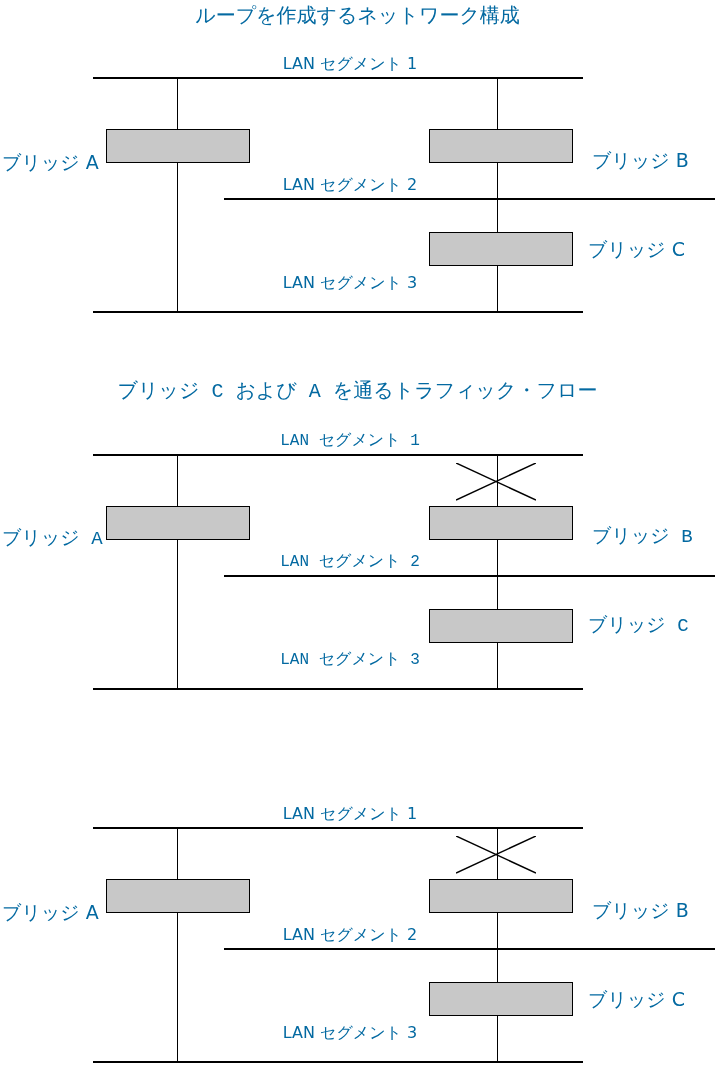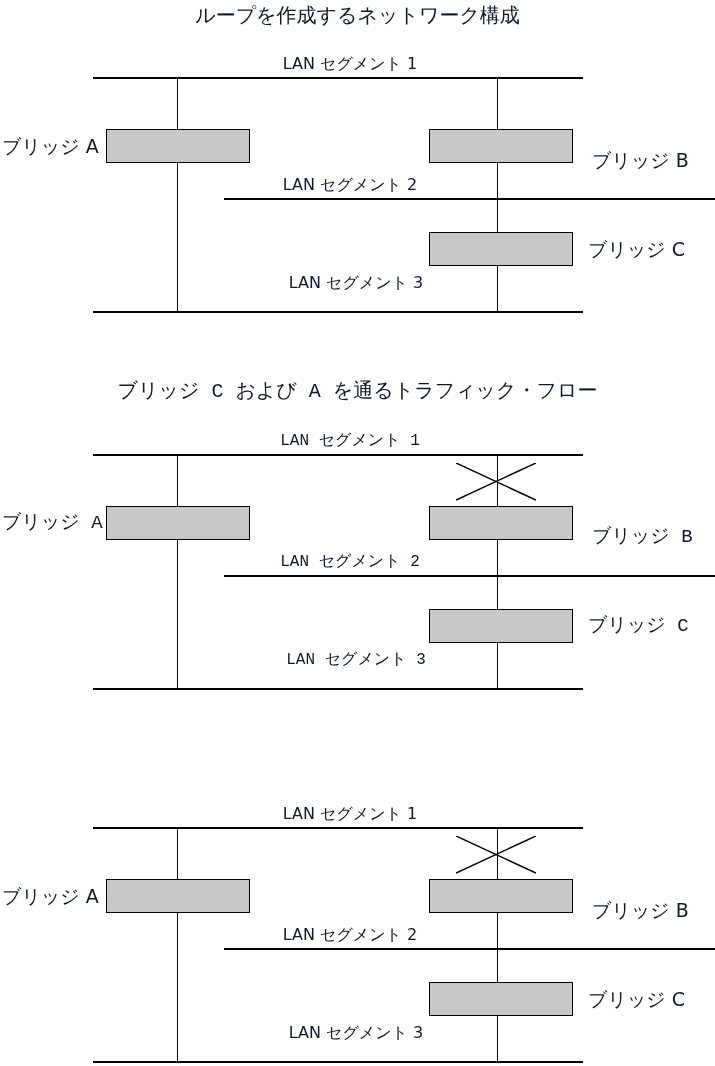--- a/index.html
+++ b/index.html
@@ -2,39 +2,39 @@
 <html><head>
 <meta charset="utf-8">
 <style>
   html, body { margin: 0; padding: 0; background: #ffffff; }
   .canvas {
     position: relative;
     width: 715px;
     height: 1066px;
     background: #ffffff;
     font-family: "DejaVu Sans", "Liberation Sans", sans-serif;
-    color: #0f172a;
+    color: #0369a1;
     overflow: hidden;
   }
   .diagram { position: absolute; left: 0; width: 715px; height: 330px; }
   .d1 { top: 0; }
   .d2 { top: 377px; font-family: Liberation Mono, monospace; }
   .d3 { top: 750px; }
 
   .title {
     position: absolute; top: 4px; left: 0; width: 715px;
     text-align: center; font-size: 20px; line-height: 22px; white-space: pre;
   }
   .lan-label {
     position: absolute; left: 0; width: 700px; text-align: center;
     font-size: 16px; line-height: 20px; white-space: pre;
   }
   .lan1-label { top: 54px; }
   .lan2-label { top: 175px; }
-  .lan3-label { top: 273px; margin-left: 6px; }
+  .lan3-label { top: 273px; }
 
   .hline { position: absolute; height: 2px; background: #000000; }
   .lan1-line { top: 77px; left: 93px; width: 490px; }
   .lan2-line { top: 198px; left: 224px; width: 491px; }
   .lan3-line { top: 311px; left: 93px; width: 490px; }
 
   .vline { position: absolute; width: 1px; background: #000000; }
   .vline-a { left: 177px; top: 77px; height: 236px; }
   .vline-b { left: 497px; top: 77px; height: 236px; }
 
@@ -42,21 +42,21 @@
     position: absolute; width: 142px; height: 32px;
     background: #c8c8c8; border: 1px solid #000000;
   }
   .box-a { left: 106px; top: 129px; }
   .box-b { left: 429px; top: 129px; }
   .box-c { left: 429px; top: 232px; }
 
   .bridge-label {
     position: absolute; font-size: 19px; line-height: 20px; white-space: pre;
   }
-  .label-a { left: 2px;   top: 136px; }
+  .label-a { left: 2px;   top: 152px; }
   .label-b { left: 592px; top: 150px; }
   .label-c { left: 588px; top: 239px; }
 
   .x-mark { position: absolute; left: 456px; top: 86px; width: 80px; height: 38px; }
   .x-mark svg { display: block; }
 </style>
 </head>
 <body>
 
 <div class="canvas">

